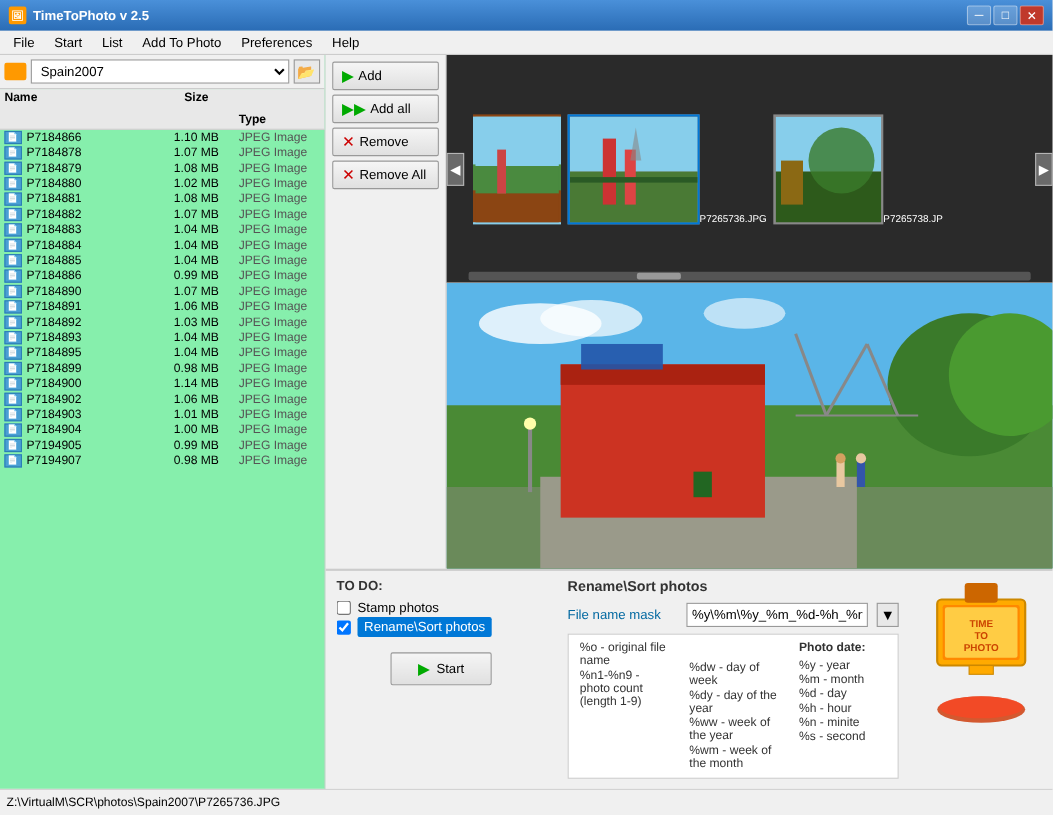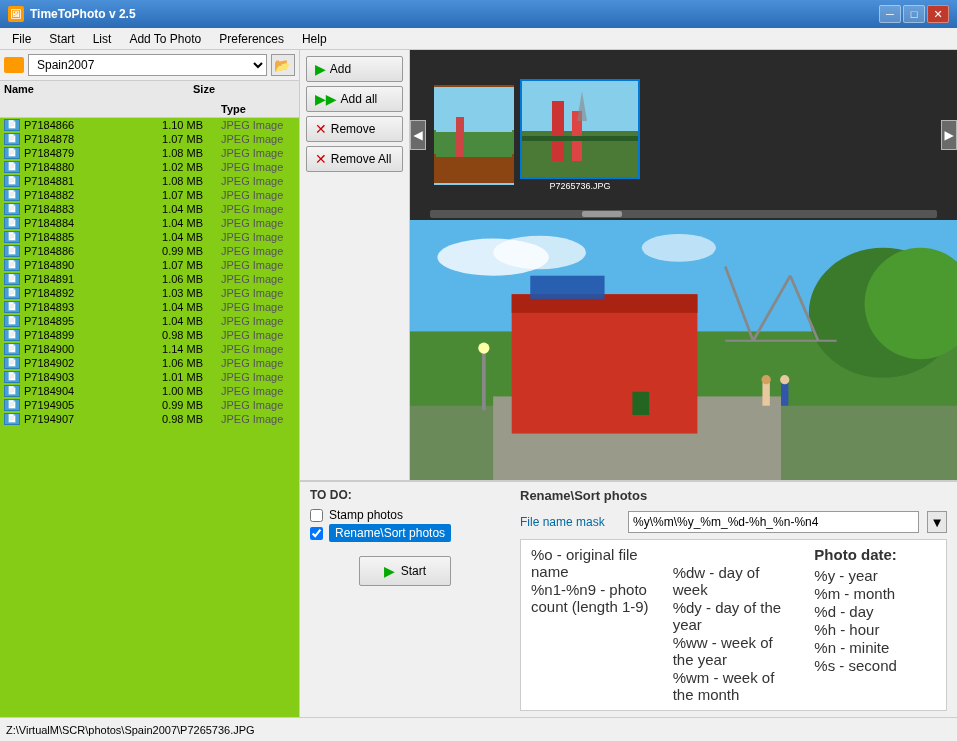--- a/index.html
+++ b/index.html
@@ -39,21 +39,21 @@
       height: calc(741px - 28px - 22px - 24px);
       background: #f0f0f0;
     }
     
     
     .left-panel {
       width: 300px;
       border-right: 1px solid #ccc;
       display: flex;
       flex-direction: column;
-      background: #84cc16;
+      background: #86efac;
     }
     
     
     .folder-bar {
       display: flex;
       align-items: center;
       padding: 4px;
       background: #f0f0f0;
       border-bottom: 1px solid #ccc;
       gap: 4px;
@@ -78,21 +78,21 @@
     
     .file-list-header {
       display: flex;
       background: #e8e8e8;
       border-bottom: 1px solid #ccc;
       padding: 2px 4px;
       font-size: 11px;
       font-weight: bold;
     }
     .col-name { flex: 1; }
-    .col-size { width: 65px; text-align: right; }
+    .col-size { width: 65px; text-align: center; }
     .col-type { width: 80px; padding-left: 6px; margin-top: 20px; }
     
     
     .file-list {
       flex: 1;
       overflow-y: scroll;
       overflow-x: hidden;
     }
     .file-row {
       display: flex;
@@ -144,22 +144,22 @@
       background: #2a2a2a;
       overflow-x: hidden;
       display: flex;
       align-items: center;
       padding: 4px;
       gap: 2px;
       position: relative;
     }
     .thumb-item {
       display: flex;
-      flex-direction: column;
-      align-items: center;
+      flex-direction: row;
+      align-items: flex-end;
       cursor: pointer;
       flex-shrink: 0;
     }
     .thumb-img {
       width: 120px;
       height: 100px;
       background: #888;
       border: 2px solid transparent;
       overflow: hidden;
       position: relative;
@@ -297,21 +297,21 @@
       gap: 8px;
       margin-bottom: 8px;
       font-size: 12px;
     }
     .example-value { color: #000080; font-weight: bold; font-size: 13px; }
     
     .legend-area {
       border: 1px solid #ccc;
       padding: 6px 10px;
       background: white;
-      font-size: 15px;
+      font-size: 11px;
     }
     
     .legend-columns {
       display: flex;
       gap: 20px;
     }
     
     .legend-col { flex: 1; }
     .legend-item { margin-bottom: 1px; color: #333; }
     
@@ -565,20 +565,31 @@
                 <rect x="30" y="20" width="12" height="60" fill="#cc3333"></rect>
                 <rect x="50" y="30" width="10" height="50" fill="#dd4444"></rect>
                 <rect x="0" y="55" width="120" height="5" fill="#2a5a25"></rect>
                 <polygon points="60,10 55,40 65,40" fill="#888" opacity="0.6"></polygon>
               </svg>
             </div>
             <span class="thumb-label">P7265736.JPG</span>
           </div>
 
 
+          <div class="thumb-item" style="margin-left:4px;">
+            <div class="thumb-img" style="width:100px; height:100px;">
+              <svg width="100" height="100" viewBox="0 0 100 100">
+                <rect width="100" height="50" fill="#87ceeb"></rect>
+                <rect y="50" width="100" height="50" fill="#2d5a1b"></rect>
+                <circle cx="60" cy="40" r="30" fill="#3a7a2a" opacity="0.8"></circle>
+                <rect x="5" y="40" width="20" height="40" fill="#8B6914"></rect>
+              </svg>
+            </div>
+            <span class="thumb-label">P7265738.JP</span>
+          </div>
 
           <div class="thumb-scroll-right">▶</div>
 
           <div style="position:absolute; bottom:2px; left:20px; right:20px; height:8px; background:#555; border-radius:2px;">
             <div style="width:40px; height:6px; background:#999; margin: 1px 0 0 30%; border-radius:2px;"></div>
           </div>
         </div>
 
         <div class="main-image-area">
           <svg width="100%" height="100%" viewBox="0 0 610 280" preserveAspectRatio="xMidYMid slice">
@@ -677,20 +688,38 @@
                 <div class="legend-item">%m - month</div>
                 <div class="legend-item">%d - day</div>
                 <div class="legend-item">%h - hour</div>
                 <div class="legend-item">%n - minite</div>
                 <div class="legend-item">%s - second</div>
               </div>
             </div>
           </div>
         </div>
 
+        <div style="width:110px; flex-shrink:0; position:relative;">
+          <svg width="110" height="140" viewBox="0 0 110 140">
+
+            <rect x="15" y="20" width="80" height="60" rx="4" fill="#ffaa00" stroke="#cc8800" stroke-width="2"></rect>
+            <rect x="20" y="25" width="70" height="50" rx="2" fill="#ff8800"></rect>
+
+            <rect x="22" y="27" width="66" height="46" rx="2" fill="#ffcc44"></rect>
+            <text x="55" y="45" text-anchor="middle" font-size="9" fill="#cc4400" font-weight="bold">TIME</text>
+            <text x="55" y="56" text-anchor="middle" font-size="9" fill="#cc4400" font-weight="bold">TO</text>
+            <text x="55" y="67" text-anchor="middle" font-size="9" fill="#cc4400" font-weight="bold">PHOTO</text>
+
+            <rect x="40" y="5" width="30" height="18" rx="3" fill="#cc6600"></rect>
+            <rect x="44" y="80" width="22" height="8" fill="#ffaa00" stroke="#cc8800" stroke-width="1"></rect>
+
+            <ellipse cx="55" cy="120" rx="40" ry="12" fill="#cc3300" opacity="0.8"></ellipse>
+            <ellipse cx="55" cy="118" rx="38" ry="10" fill="#ff4422" opacity="0.7"></ellipse>
+          </svg>
+        </div>
 
       </div>
     </div>
 
   </div>
 
 </div>
 
 <div class="status-bar">
   <span>Z:\VirtualM\SCR\photos\Spain2007\P7265736.JPG</span>

